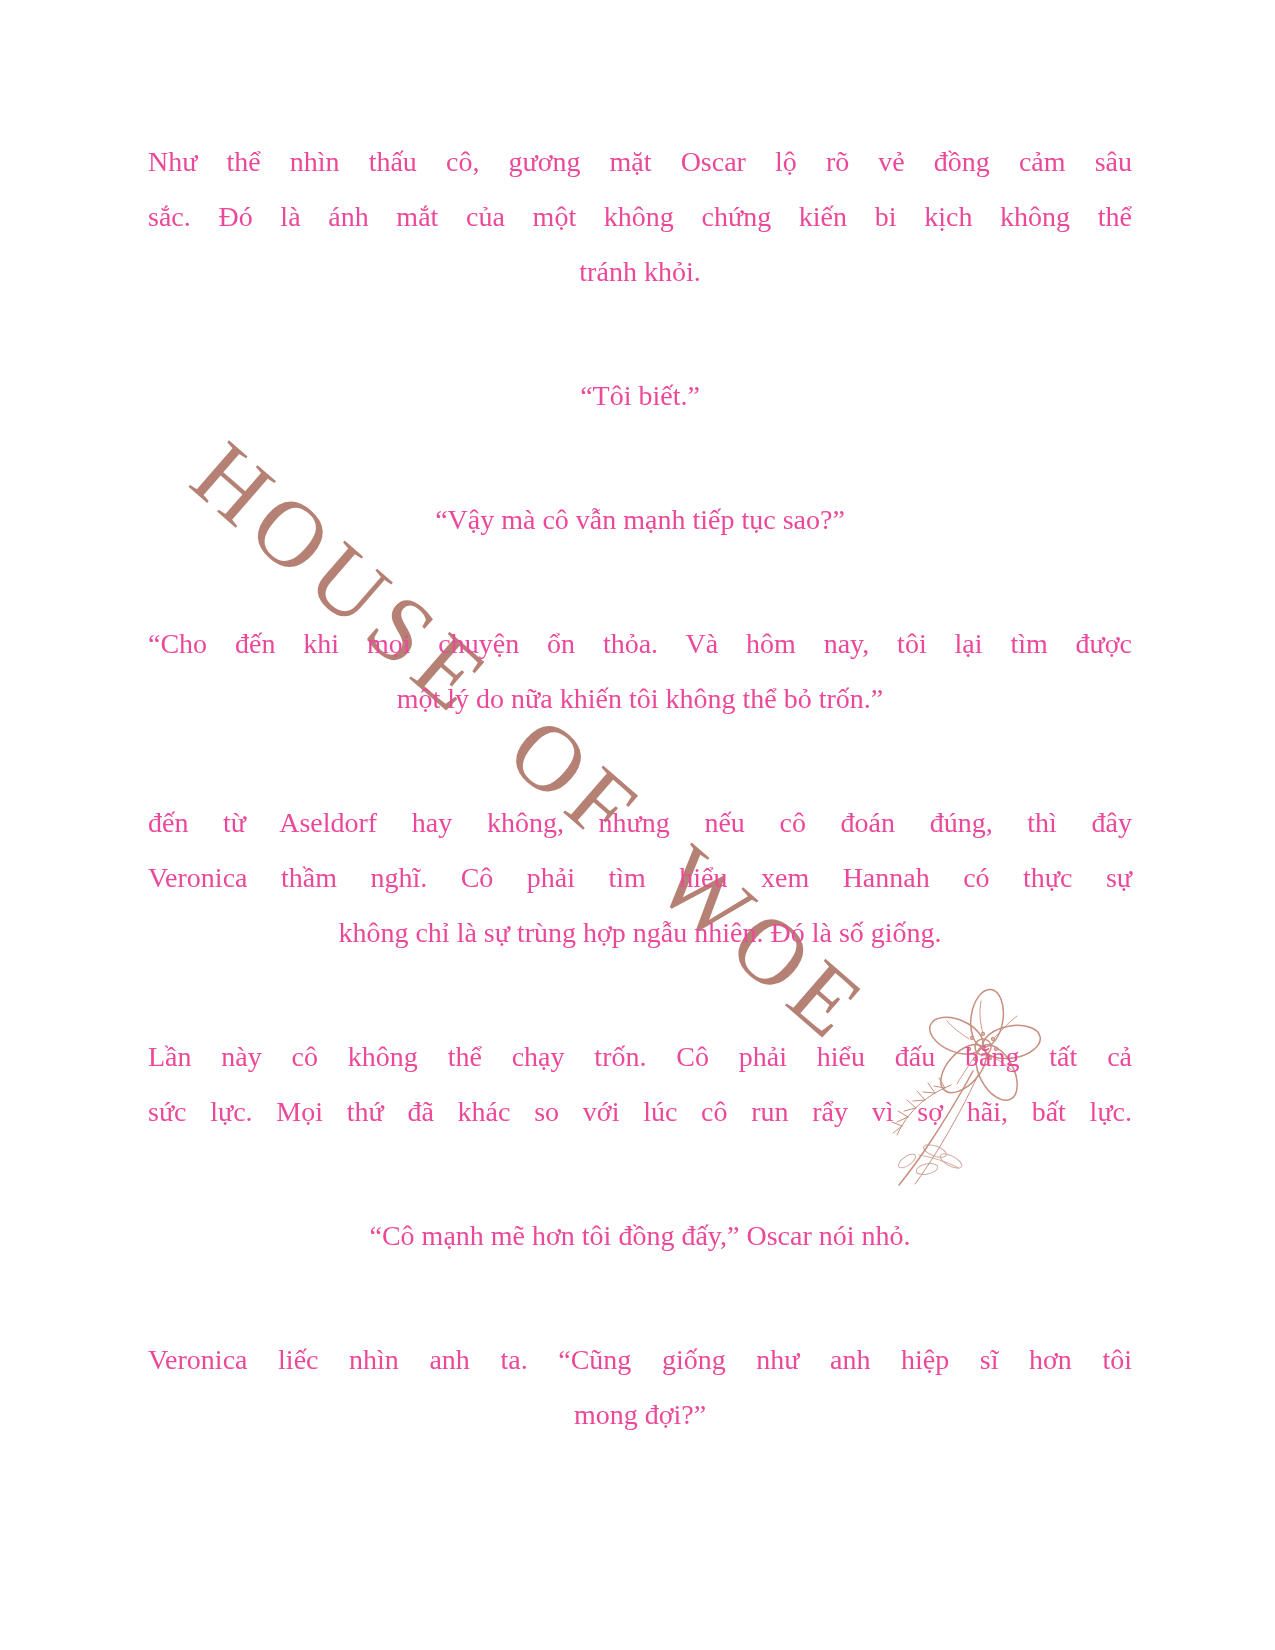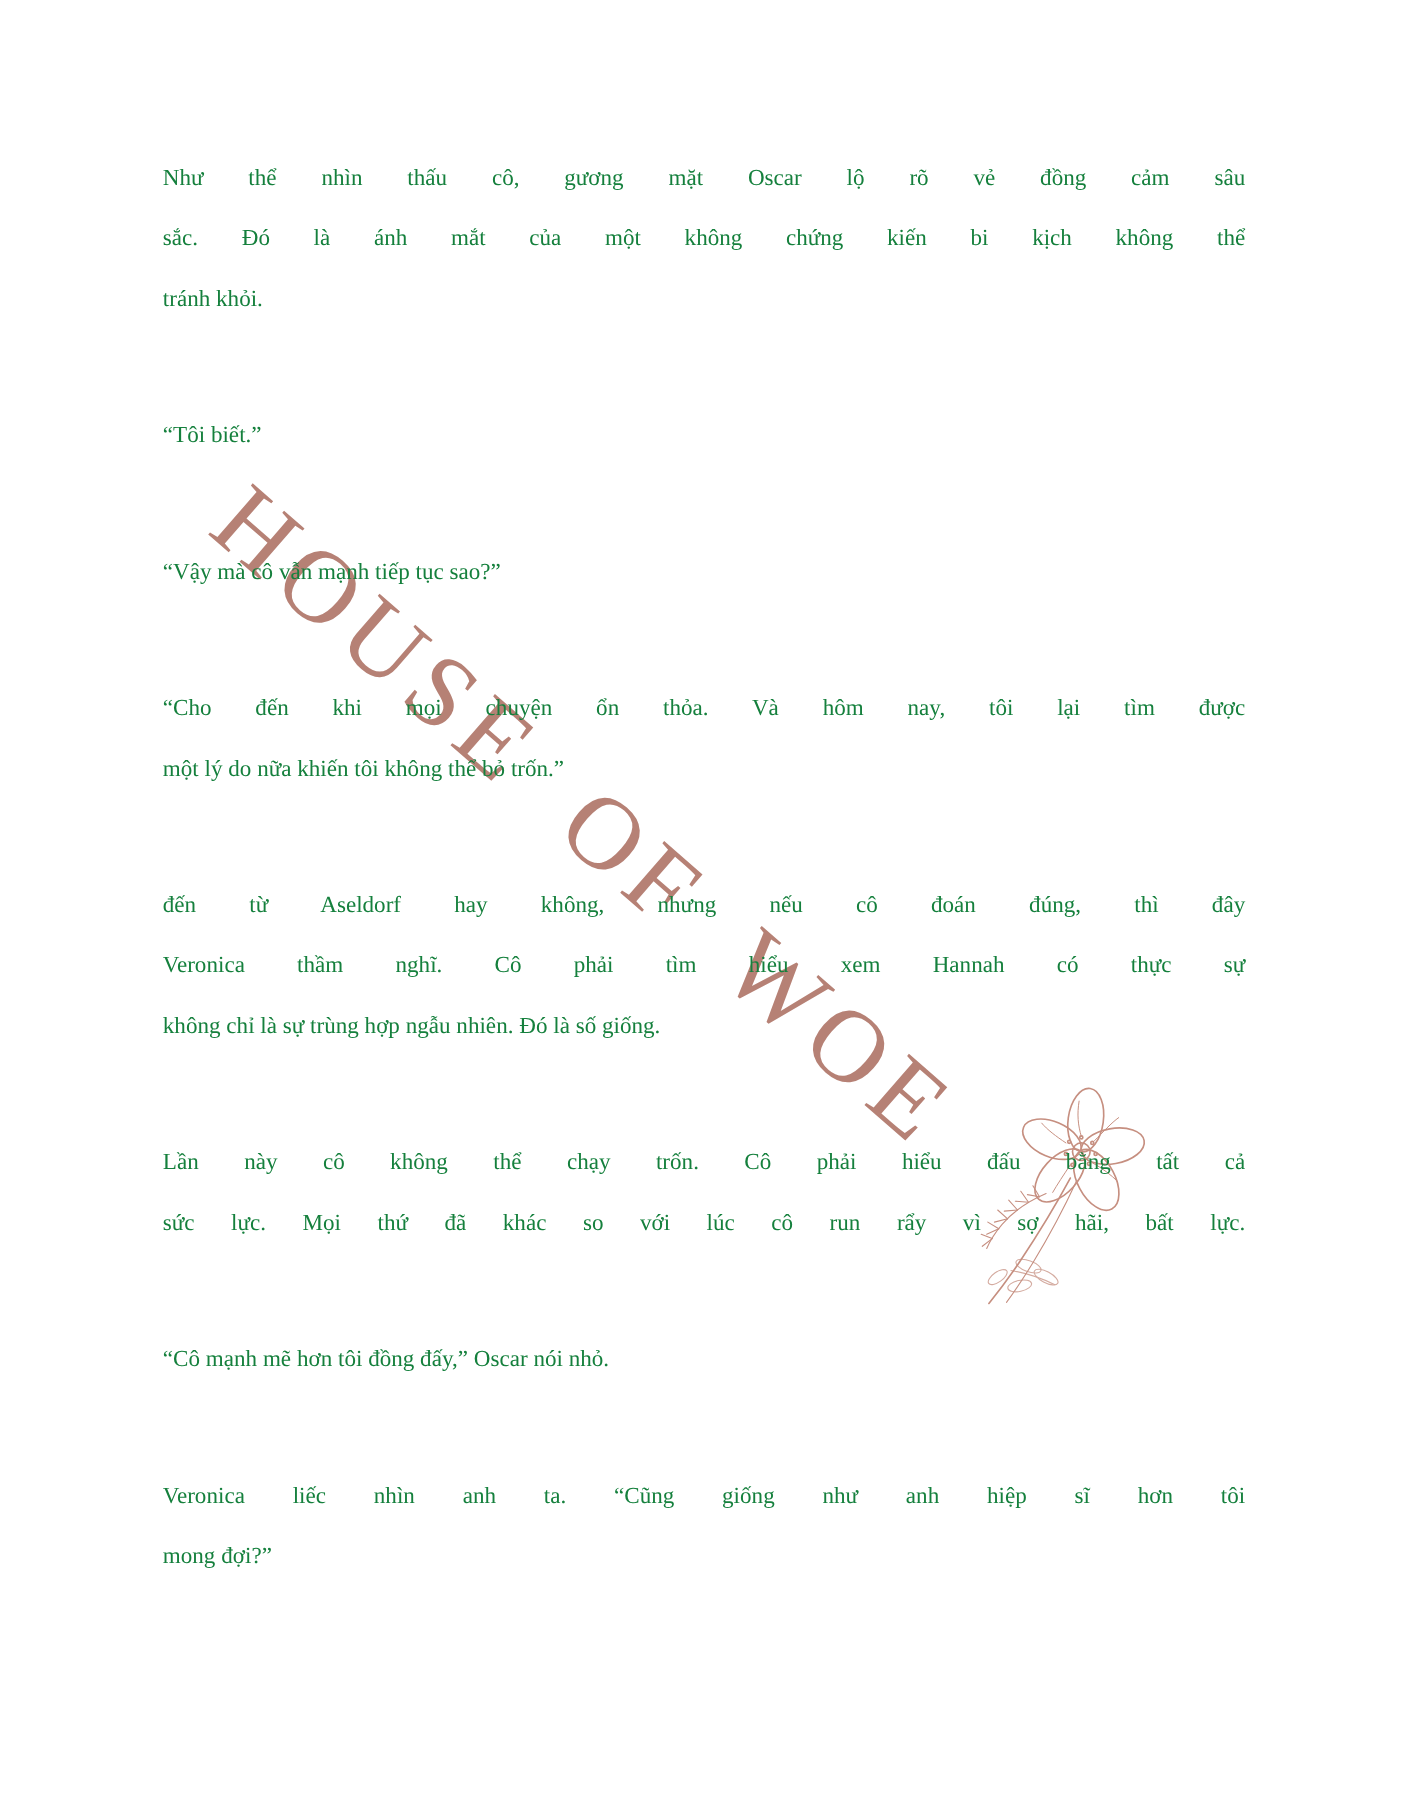--- a/index.html
+++ b/index.html
@@ -33,28 +33,28 @@
   .flower {
     position: absolute;
     left: 855px; top: 985px;
     width: 190px; height: 205px;
     z-index: 1;
   }
   .text-block {
     position: absolute;
     left: 148px; top: 134px;
     width: 984px;
-    color: #15803d;
-    font-size: 21px;
+    color: #ec4899;
+    font-size: 28px;
     line-height: 55px;
     z-index: 2;
   }
   .para { margin: 0 0 69px 0; }
   .para:last-child { margin-bottom: 0; font-family: Liberation Serif, serif; }
-  .line { text-align: left; }
+  .line { text-align: center; }
   .line.j { text-align: justify; text-align-last: justify; }
 </style>
 </head>
 <body>
 
 <div class="page">
 
   <div class="watermark">HOUSE OF WOE</div>
 
   <svg class="flower" viewBox="0 0 190 205" xmlns="http://www.w3.org/2000/svg">

